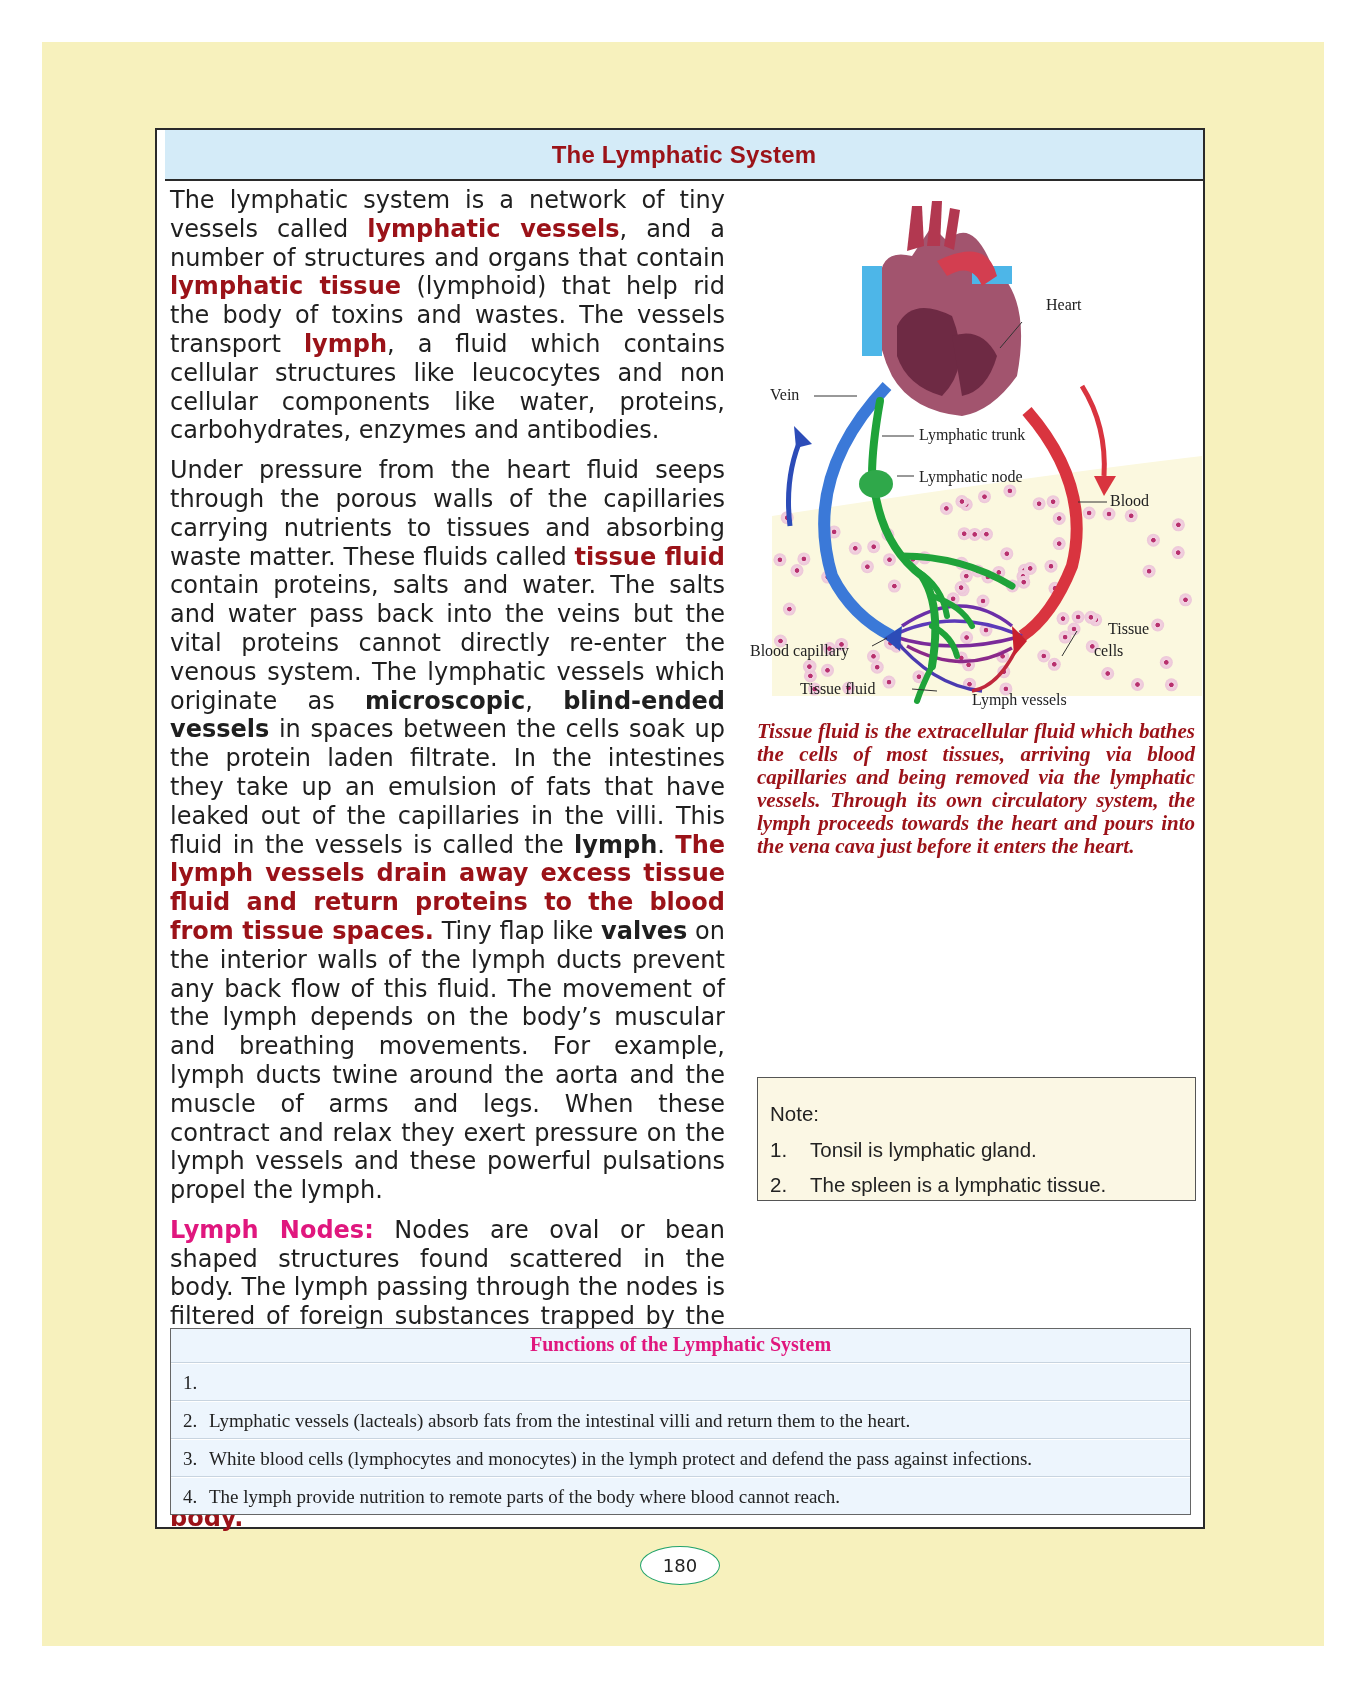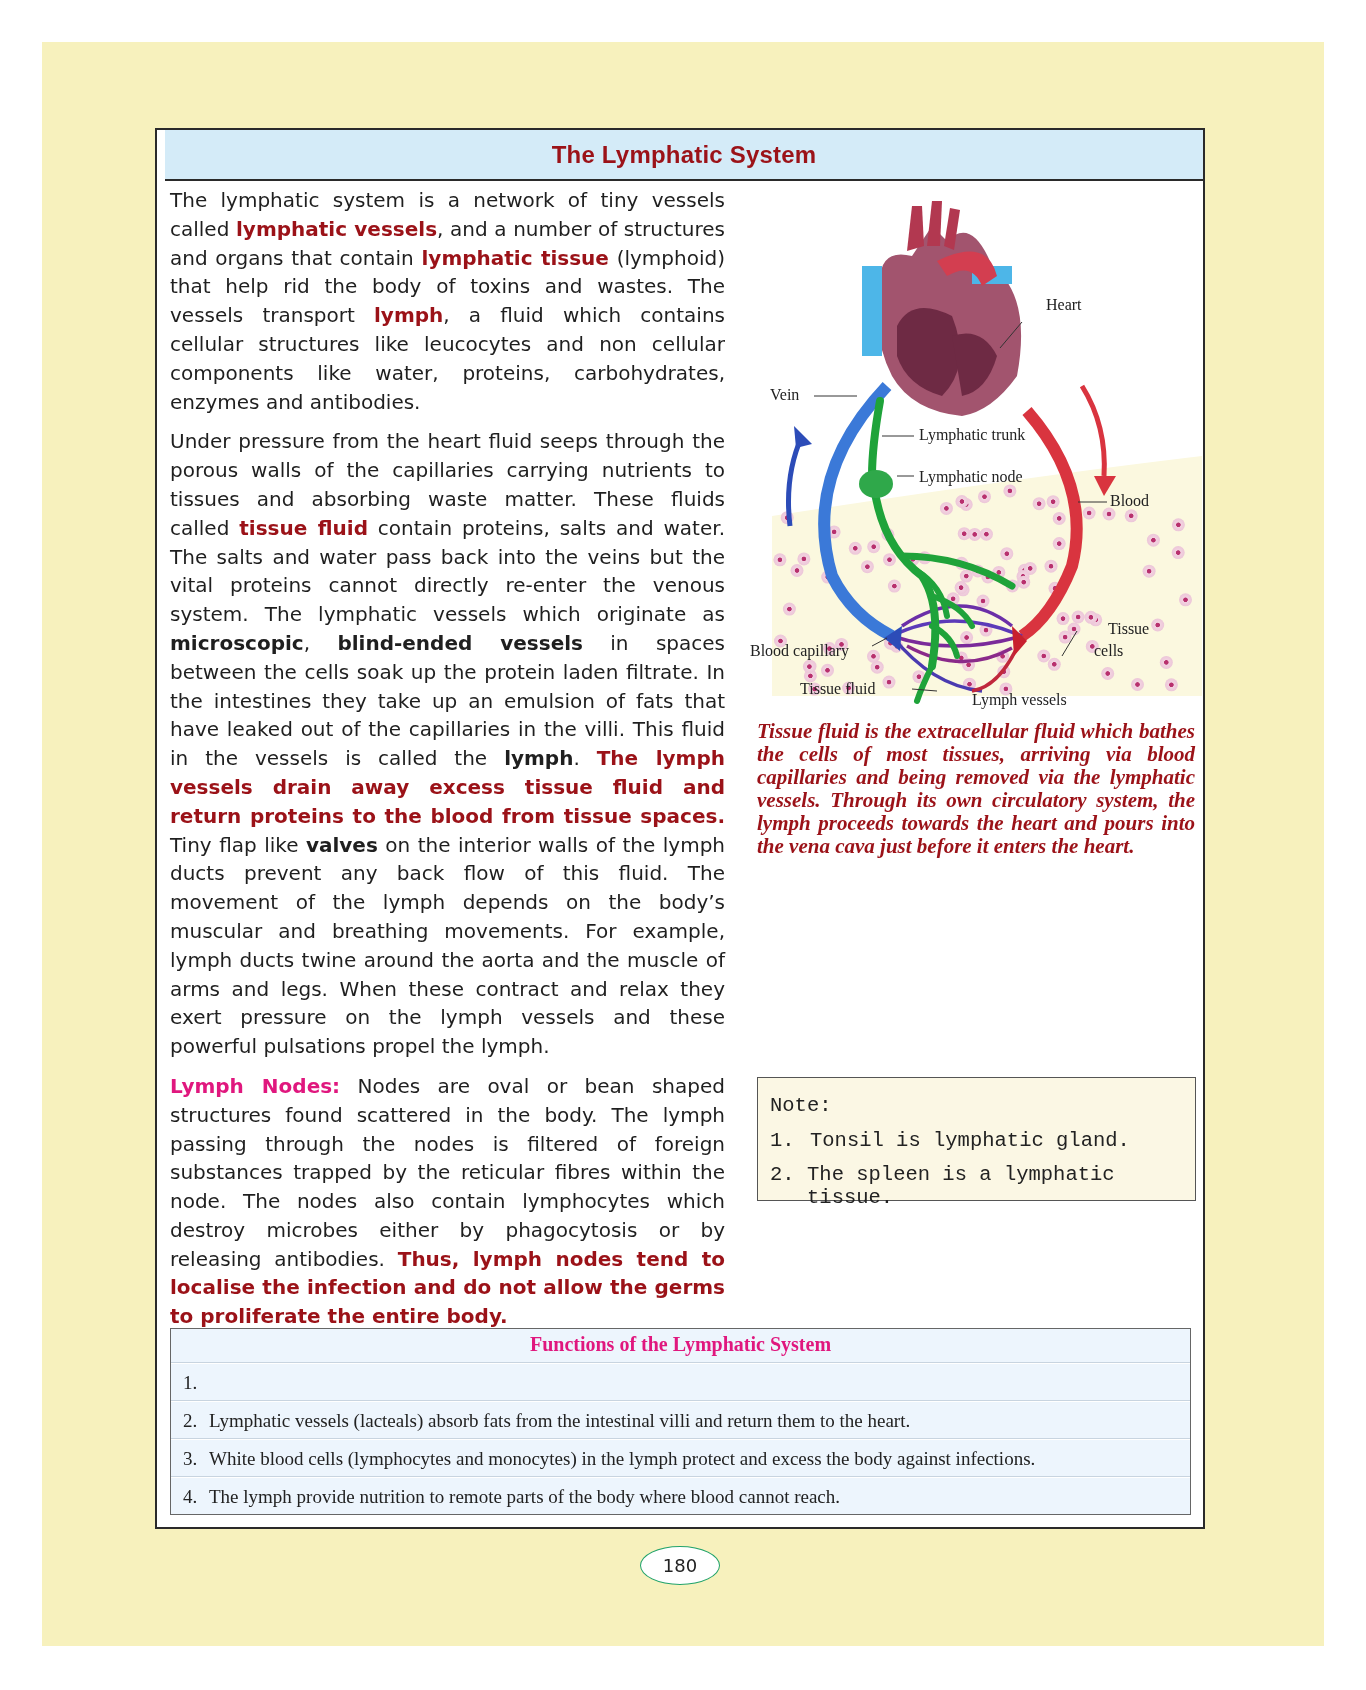--- a/index.html
+++ b/index.html
@@ -2,32 +2,32 @@
 <html><head>
 <meta charset="utf-8">
 <style>
   html, body { margin:0; padding:0; background:#ffffff; }
   body { width:1366px; height:1690px; position:relative; overflow:hidden; }
   .page-bg { position:absolute; left:42px; top:42px; width:1282px; height:1604px; background:#f7f1bd; }
   .main-box { position:absolute; left:155px; top:128px; width:1050px; height:1401px; background:#ffffff; border:2px solid #2a2a2a; box-sizing:border-box; }
   .title-band { position:absolute; left:8px; top:0; right:0; height:49px; background:#d4ebf8; border-bottom:2px solid #2a2a2a; display:flex; align-items:center; justify-content:center; }
   .title-band h1 { margin:0; font-family:"Liberation Sans", sans-serif; font-weight:bold; font-size:24px; color:#9b1218; letter-spacing:0.2px; }
 
-  .left-col { position:absolute; left:13px; top:56px; width:555px; font-family:"DejaVu Sans", sans-serif; font-size:20px; line-height:28.8px; color:#1f1f1f; text-align:justify; }
+  .left-col { position:absolute; left:13px; top:56px; width:555px; font-family:"DejaVu Sans", sans-serif; font-size:24px; line-height:28.8px; color:#1f1f1f; text-align:justify; }
   .left-col p { margin:0 0 11px 0; }
   .red { color:#9b1218; font-weight:bold; }
   .bold { font-weight:bold; color:#1f1f1f; }
   .magenta { color:#e0177e; font-weight:bold; }
 
   .figure { position:absolute; left:575px; top:56px; width:470px; height:530px; }
   .fig-label { position:absolute; font-family:"Liberation Serif", serif; font-size:16px; color:#222; white-space:nowrap; }
 
   .caption { position:absolute; left:600px; top:590px; width:438px; font-family:"Liberation Serif", serif; font-style:italic; font-weight:bold; font-size:21px; line-height:23px; color:#9b1218; text-align:justify; }
 
-  .note-box { position:absolute; left:600px; top:947px; width:439px; height:124px; background:#fbf7e4; border:1.5px solid #555; box-sizing:border-box; padding:16px 12px; font-family:Liberation Mono, monospace; font-size:20.5px; color:#222; }
+  .note-box { position:absolute; left:600px; top:947px; width:439px; height:124px; background:#fbf7e4; border:1.5px solid #555; box-sizing:border-box; padding:24px 12px; font-family:Liberation Sans, sans-serif; font-size:20.5px; color:#222; }
   .note-box .note-title { margin-bottom:12px; }
   .note-box .note-item { display:flex; margin-bottom:11px; }
   .note-box .note-num { width:40px; }
 
   .func-box { position:absolute; left:13px; top:1198px; width:1021px; height:187px; background:#edf5fd; border:1.5px solid #666; box-sizing:border-box; font-family:"Liberation Serif", serif; }
   .func-title { text-align:center; color:#e0177e; font-weight:bold; font-size:20px; margin-top:4px; height:30px; }
   .func-row { display:flex; font-size:19px; color:#222; height:37px; align-items:center; padding-left:12px; border-top:1px solid #ffffff; box-shadow: 0 -1px 0 #c8d4e0; }
   .func-row:first-of-type { box-shadow:none; }
   .func-num { width:26px; }
 
@@ -250,21 +250,21 @@
     <div class="func-title">Functions of the Lymphatic System</div>
     <div class="func-row">
       <span class="func-num">1.</span>
     </div>
     <div class="func-row">
       <span class="func-num">2.</span>
       <span>Lymphatic vessels (lacteals) absorb fats from the intestinal villi and return them to the heart.</span>
     </div>
     <div class="func-row">
       <span class="func-num">3.</span>
-      <span>White blood cells (lymphocytes and monocytes) in the lymph protect and excess the body against infections.</span>
+      <span>White blood cells (lymphocytes and monocytes) in the lymph protect and defend the pass against infections.</span>
     </div>
     <div class="func-row">
       <span class="func-num">4.</span>
       <span>The lymph provide nutrition to remote parts of the body where blood cannot reach.</span>
     </div>
   </div>
 </div>
 
 <div class="page-num">180</div>
 

